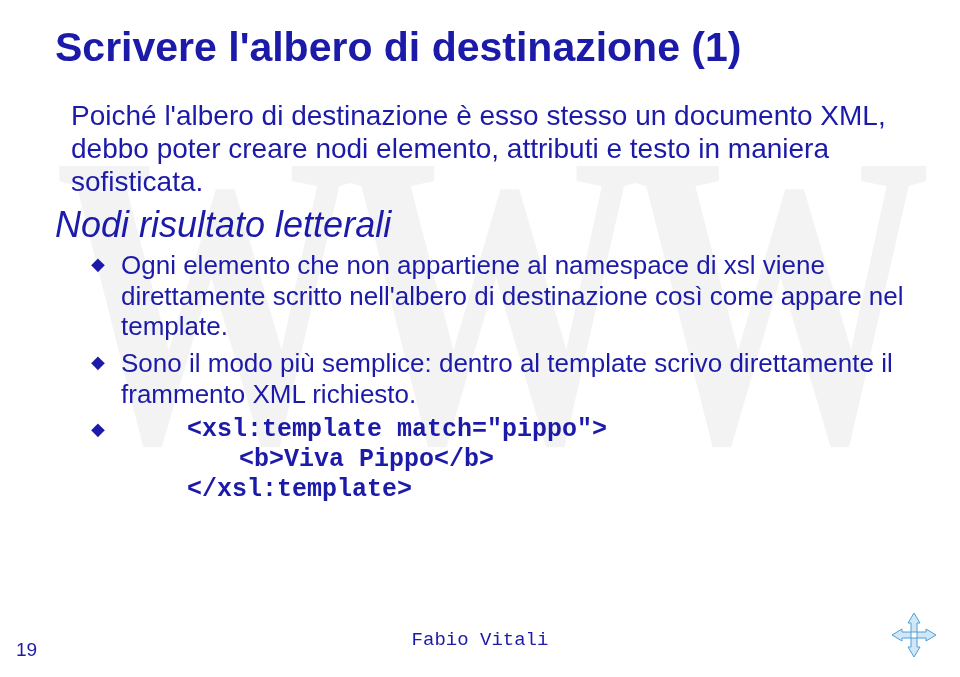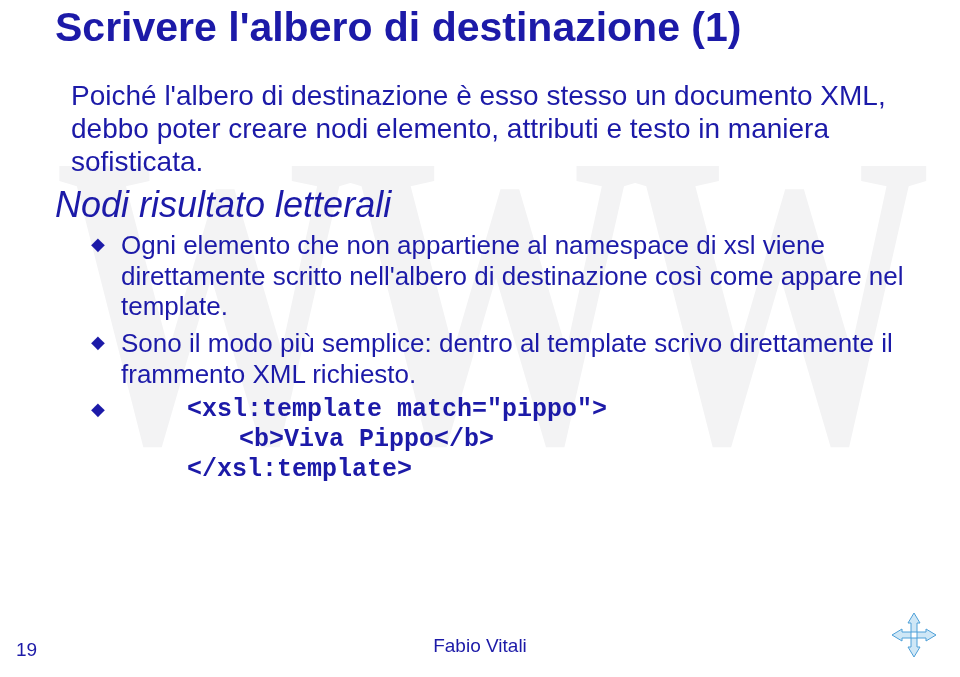--- a/index.html
+++ b/index.html
@@ -23,21 +23,21 @@
     user-select: none;
     line-height: 1;
     z-index: 0;
     font-family: "Times New Roman", serif;
     transform: scaleX(0.73);
     transform-origin: left top;
   }
   .content {
     position: relative;
     z-index: 1;
-    padding: 4px 48px 0 55px;
+    padding: 24px 48px 0 55px;
   }
   .title {
     color: #1c1aa8;
     font-weight: bold;
     font-size: 41px;
     margin: 0 0 28px 0;
   }
   .para {
     color: #1c1aa8;
     font-size: 28px;
@@ -92,21 +92,22 @@
   .page-num {
     position: absolute;
     left: 16px;
     bottom: 0;
   }
   .author {
     position: absolute;
     left: 0;
     right: 0;
     text-align: center;
-    bottom: 4px;
+    bottom: 10px;
+    font-family: Liberation Mono, monospace;
   }
   .nav-icon {
     position: absolute;
     right: 22px;
     bottom: 18px;
     width: 48px;
     height: 48px;
   }
 </style>
 </head>

